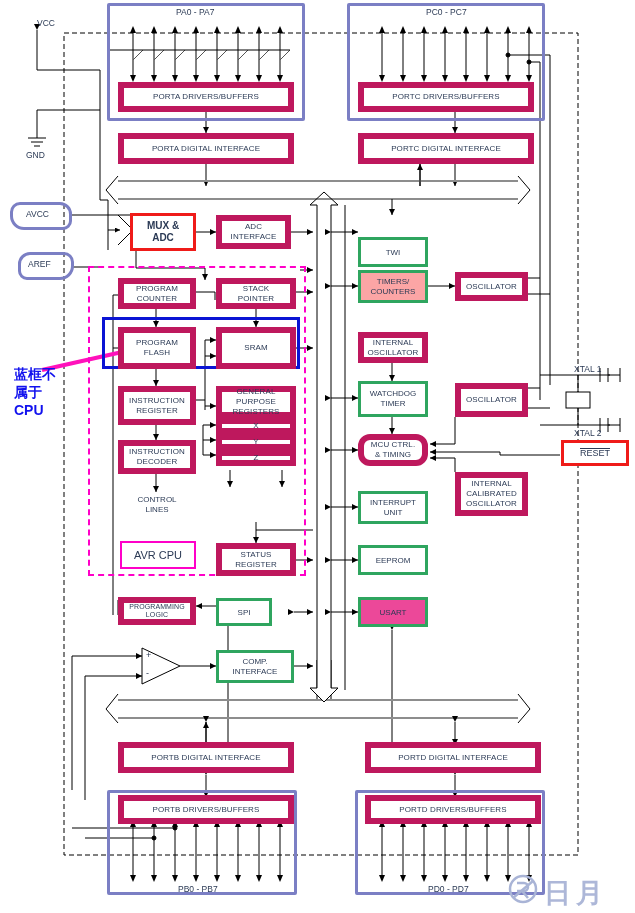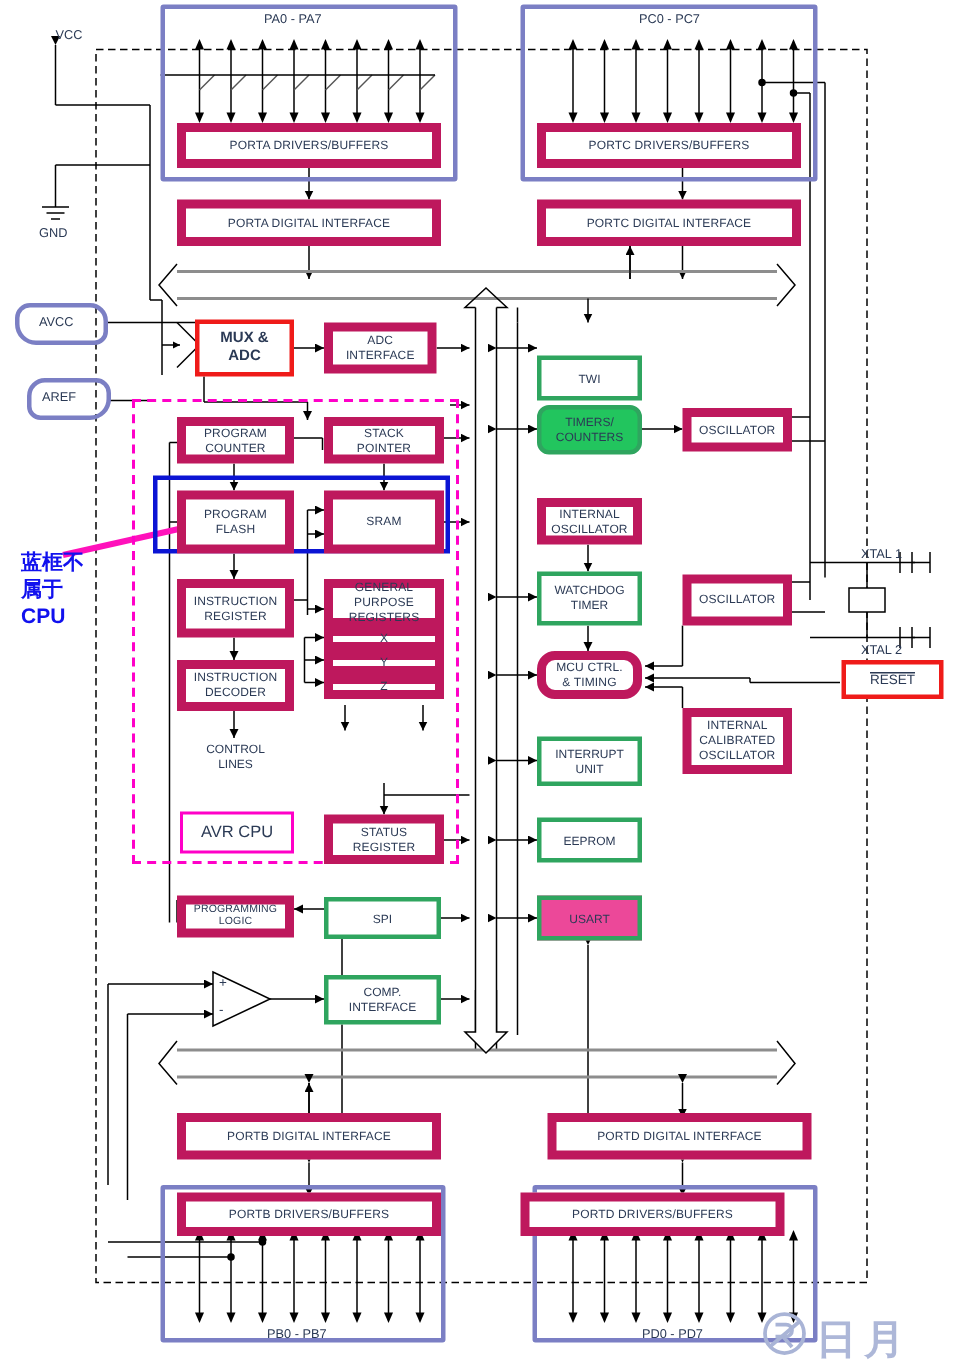--- a/index.html
+++ b/index.html
@@ -405,21 +405,21 @@
   <div class="abs blk" style="left:118px;top:82px;width:176px;height:30px;">PORTA DRIVERS/BUFFERS</div>
   <div class="abs blk" style="left:118px;top:133px;width:176px;height:31px;">PORTA DIGITAL INTERFACE</div>
 
   <div class="abs blk" style="left:358px;top:82px;width:176px;height:30px;">PORTC DRIVERS/BUFFERS</div>
   <div class="abs blk" style="left:358px;top:133px;width:176px;height:31px;">PORTC DIGITAL INTERFACE</div>
 
   <div class="abs blk" style="left:118px;top:742px;width:176px;height:31px;">PORTB DIGITAL INTERFACE</div>
   <div class="abs blk" style="left:118px;top:795px;width:176px;height:29px;">PORTB DRIVERS/BUFFERS</div>
 
   <div class="abs blk" style="left:365px;top:742px;width:176px;height:31px;">PORTD DIGITAL INTERFACE</div>
-  <div class="abs blk" style="left:347px;top:795px;width:176px;height:29px;">PORTD DRIVERS/BUFFERS</div>
+  <div class="abs blk" style="left:365px;top:795px;width:176px;height:29px;">PORTD DRIVERS/BUFFERS</div>
 
   <div class="abs hl-red" style="left:130px;top:213px;width:66px;height:38px;background:#fff;">
     <div style="display:flex;flex-direction:column;align-items:center;justify-content:center;height:100%;
                 font-size:10px;line-height:12px;color:#2b3a55;font-weight:bold;">
       <span>MUX &amp;</span>
       <span>ADC</span>
     </div>
   </div>
 
   <div class="abs blk" style="left:216px;top:215px;width:75px;height:34px;flex-direction:column;">
@@ -476,23 +476,23 @@
     <span>STATUS</span>
     <span>REGISTER</span>
   </div>
 
   <div class="abs magenta-box" style="left:120px;top:541px;width:76px;height:28px;display:flex;
               align-items:center;justify-content:center;font-size:11px;color:#2b3a55;">AVR CPU</div>
 
   <div class="abs hl-green" style="left:358px;top:217px;width:70px;height:30px;background:#fff;
               display:flex;align-items:center;justify-content:center;font-size:8px;color:#2b3a55;margin-top:20px;">TWI</div>
 
-  <div class="abs hl-green" style="left:358px;top:270px;width:70px;height:33px;background:#22c55e;
+  <div class="abs hl-green" style="left:358px;top:270px;width:70px;height:33px;background:#fca5a5;
               display:flex;flex-direction:column;align-items:center;justify-content:center;
-              font-size:8px;line-height:10px;color:#2b3a55;border-radius:8px;">
+              font-size:8px;line-height:10px;color:#2b3a55;">
     <span>TIMERS/</span>
     <span>COUNTERS</span>
   </div>
 
   <div class="abs blk" style="left:455px;top:272px;width:73px;height:29px;">OSCILLATOR</div>
 
   <div class="abs blk" style="left:358px;top:332px;width:70px;height:31px;flex-direction:column;">
     <span>INTERNAL</span>
     <span>OSCILLATOR</span>
   </div>
@@ -528,21 +528,21 @@
               display:flex;align-items:center;justify-content:center;font-size:8px;color:#2b3a55;">EEPROM</div>
 
   <div class="abs hl-green" style="left:358px;top:597px;width:70px;height:30px;background:#ec4899;
               display:flex;align-items:center;justify-content:center;font-size:8px;color:#2b3a55;">USART</div>
 
   <div class="abs blk small" style="left:118px;top:597px;width:78px;height:28px;flex-direction:column;">
     <span>PROGRAMMING</span>
     <span>LOGIC</span>
   </div>
 
-  <div class="abs hl-green" style="left:216px;top:598px;width:78px;height:28px;background:#fff;
+  <div class="abs hl-green" style="left:216px;top:598px;width:56px;height:28px;background:#fff;
               display:flex;align-items:center;justify-content:center;font-size:8px;color:#2b3a55;">SPI</div>
 
   <div class="abs hl-green" style="left:216px;top:650px;width:78px;height:33px;background:#fff;
               display:flex;flex-direction:column;align-items:center;justify-content:center;
               font-size:8px;line-height:10px;color:#2b3a55;">
     <span>COMP.</span>
     <span>INTERFACE</span>
   </div>
   <div class="abs" style="left:146px;top:650px;font-size:9px;color:#2b3a55;">+</div>
   <div class="abs" style="left:146px;top:668px;font-size:9px;color:#2b3a55;">-</div>

